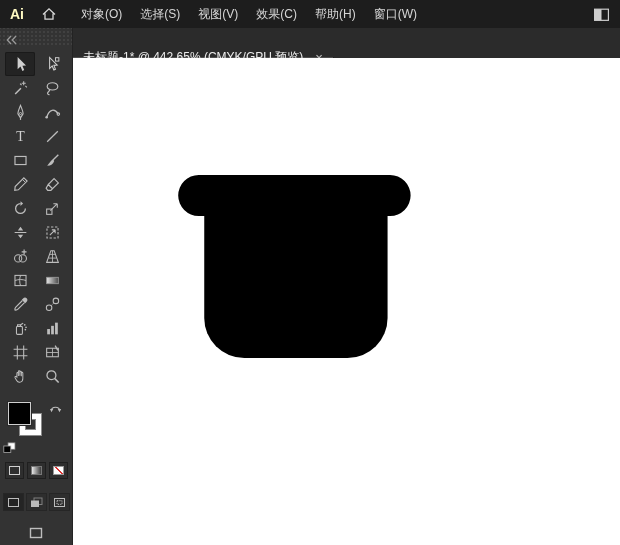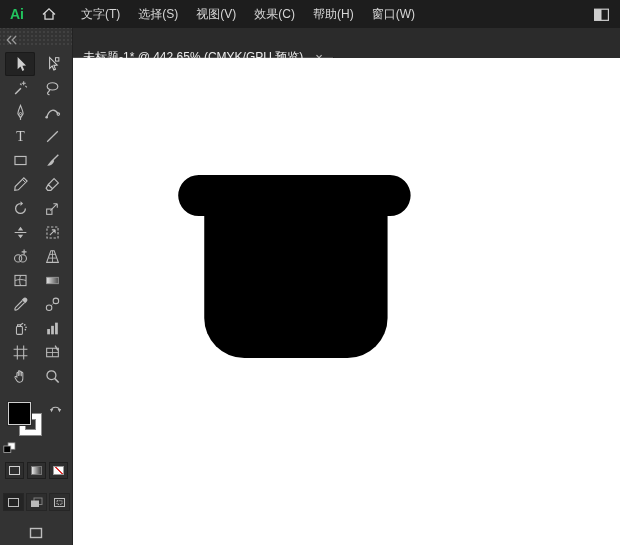--- a/index.html
+++ b/index.html
@@ -54,28 +54,28 @@
   .tab-close{color:#c4c4c4;font-size:13px;line-height:1;cursor:default;}
   .canvas{flex:1;background:#ffffff;position:relative;}
   .canvas svg{position:absolute;left:0;top:0;width:100%;height:100%;}
 </style>
 </head>
 <body>
 
 <div class="app">
 
   <div class="menubar">
-    <div class="logo" style="color: #22c55e;">Ai</div>
+    <div class="logo" style="color: #fef9c3;">Ai</div>
     <div class="home-btn">
       <svg viewBox="0 0 16 16" width="16" height="16">
         <path d="M2 8.5 L8 2.8 L14 8.5 M4 7.6 V13.2 H12 V7.6" fill="none" stroke="#d8d8d8" stroke-width="1.3"></path>
       </svg>
     </div>
     <div class="menu-items">
-        <div class="menu-item">文字(T)</div>
+        <div class="menu-item">对象(O)</div>
         <div class="menu-item">选择(S)</div>
         <div class="menu-item">视图(V)</div>
         <div class="menu-item">效果(C)</div>
         <div class="menu-item">帮助(H)</div>
         <div class="menu-item">窗口(W)</div>
       </div>
     <div class="mb-spacer"></div>
     <div class="arrange-btn">
       <svg viewBox="0 0 16 16" width="17" height="17">
         <rect x="1.5" y="3" width="13" height="10.5" fill="none" stroke="#cfcfcf" stroke-width="1.1"></rect>

